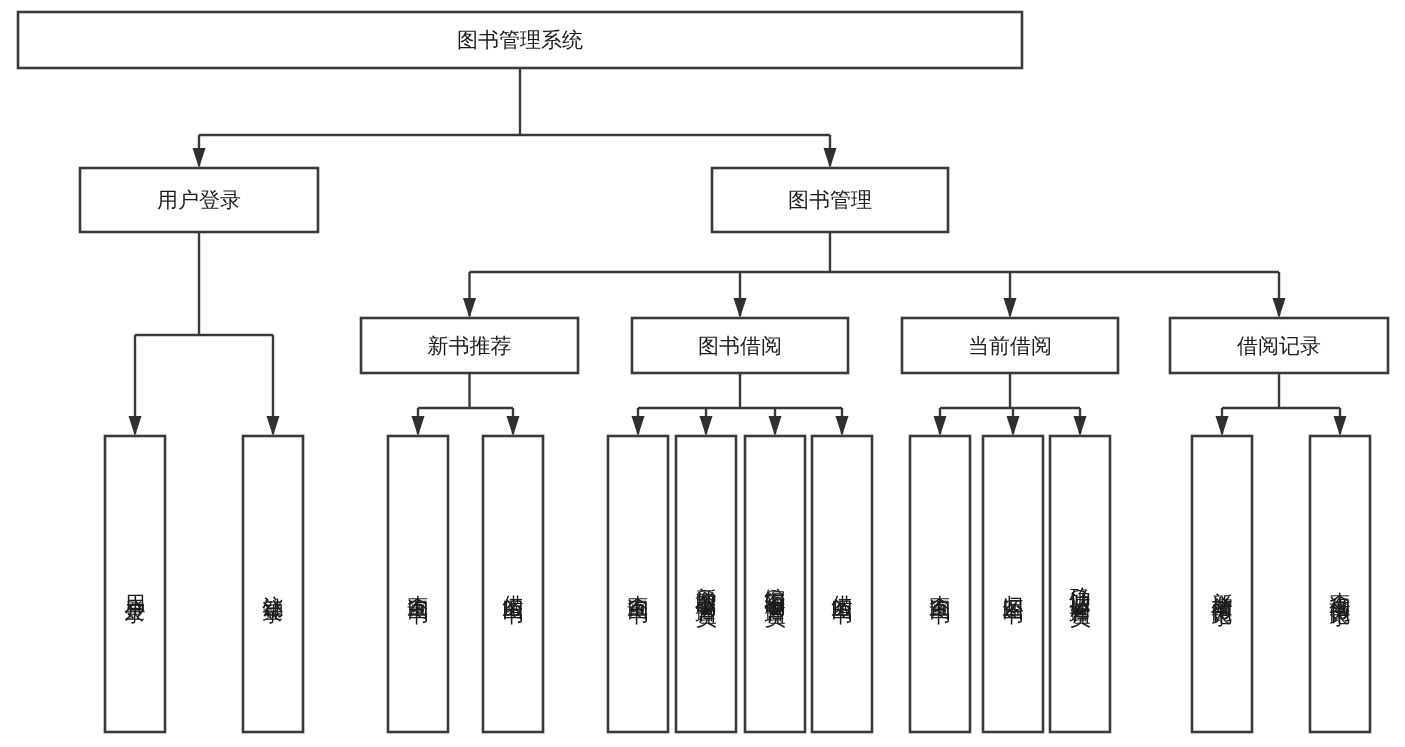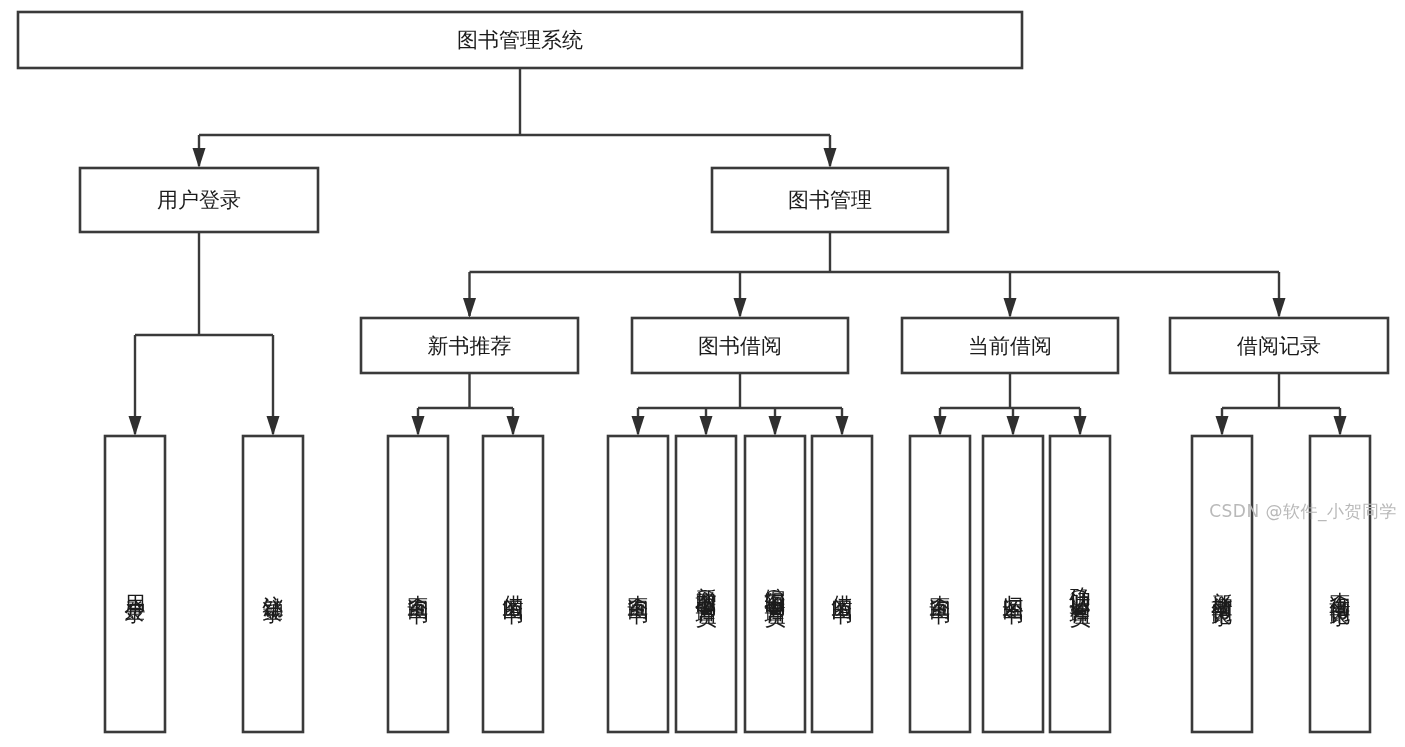--- a/index.html
+++ b/index.html
@@ -206,14 +206,13 @@
         <g>
           <rect x="1192" y="436" width="60" height="296" class="node-box leaf"></rect>
           <text x="1222" y="584" class="node-label vertical-label">新增借阅记录</text>
         </g>
         <g>
           <rect x="1310" y="436" width="60" height="296" class="node-box leaf"></rect>
           <text x="1340" y="584" class="node-label vertical-label">查询借阅记录</text>
         </g>
       </g>
   </svg>
-  <div class="watermark-text">CSDN @软件_小贺同学</div>
 </div>
 
 </body></html>

